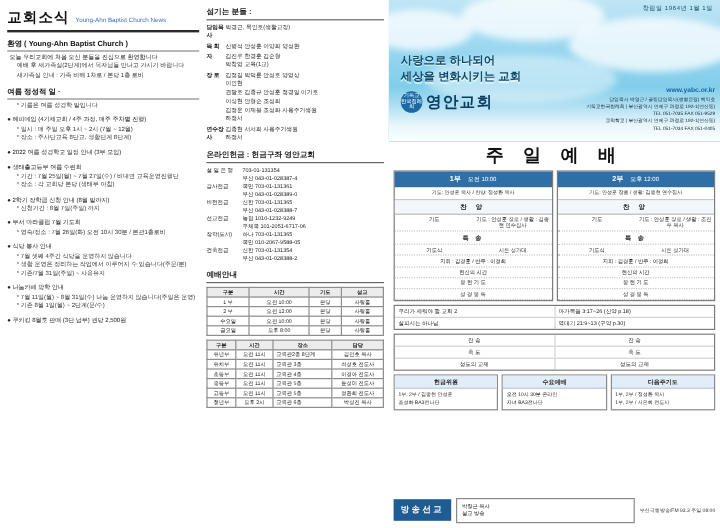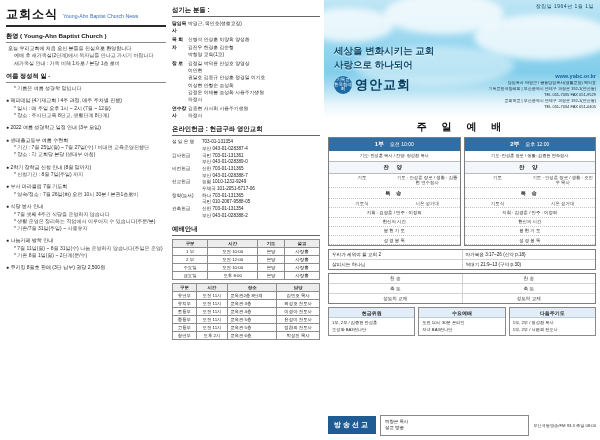--- a/index.html
+++ b/index.html
@@ -49,21 +49,21 @@
   .cloud{position:absolute;border-radius:50%;background:rgba(255,255,255,.75);filter:blur(3px);}
   .found{position:absolute;right:6px;top:3px;font-size:5px;color:#134a63;letter-spacing:.5px;}
   .dateline{position:absolute;left:6px;top:30px;font-size:7.6px;font-weight:bold;color:#123c52;}
   .slogan{position:absolute;left:10px;top:44px;font-size:9.5px;font-weight:bold;color:#0f4a6b;line-height:1.45;text-shadow:0 1px 0 rgba(255,255,255,.7);z-index:3;}
   .logo{position:absolute;left:10px;top:76px;z-index:4;display:flex;align-items:center;gap:3px;}
   .logo .mark{width:18px;height:18px;border-radius:50%;background:#1b6aa5;color:#fff;font-size:4.4px;display:flex;align-items:center;justify-content:center;text-align:center;line-height:1.1;}
   .logo .name{font-size:13px;font-weight:bold;color:#0c3c60;letter-spacing:1px;}
   .churchinfo{position:absolute;right:4px;top:72px;z-index:4;text-align:right;font-size:4px;line-height:1.5;color:#123;}
   .churchinfo .url{font-size:5.6px;font-weight:bold;color:#1763a0;}
 
-  .worship-title{text-align:center;font-size:10px;font-weight:bold;letter-spacing:6px;margin:2px 0 3px;color:#111;}
+  .worship-title{text-align:center;font-size:15px;font-weight:bold;letter-spacing:6px;margin:2px 0 3px;color:#111;}
   .two{display:flex;gap:3px;padding:0 4px;}
   .svc{flex:1;border:1px solid #7d7d7d;}
   .svc-h{background:#2f6fa8;color:#fff;font-size:6px;font-weight:bold;text-align:center;padding:2px 0;}
   .svc-h .t{font-weight:normal;font-size:5px;margin-left:4px;}
   .svc-sub{font-size:4.2px;text-align:center;padding:2px 2px;line-height:1.4;border-bottom:1px solid #bbb;}
   .order{font-size:5.4px;font-weight:bold;text-align:center;letter-spacing:3px;padding:2px 0;border-bottom:1px solid #bbb;background:#f3f7fb;}
   .ord-row{display:flex;font-size:4.4px;border-bottom:1px dotted #c6c6c6;}
   .ord-row .a{flex:1;text-align:center;padding:1.6px 1px;}
   .ord-row .b{width:48%;text-align:center;padding:1.6px 1px;color:#333;}
   .ord-row.big .a{font-weight:bold;font-size:5.2px;letter-spacing:2px;}
@@ -328,22 +328,22 @@
 
   <div class="col-right">
 
     <div class="hero">
       <div class="cloud" style="left:-20px;top:8px;width:90px;height:34px;"></div>
       <div class="cloud" style="left:60px;top:-6px;width:120px;height:40px;"></div>
       <div class="cloud" style="left:150px;top:14px;width:140px;height:46px;"></div>
       <div class="cloud" style="left:30px;top:46px;width:160px;height:40px;opacity:.6"></div>
       <div class="found">창립일 1964년  1월  1일</div>
       <div class="slogan">
+        <div>사랑으로 하나되어</div>
         <div>세상을 변화시키는 교회</div>
-        <div>사랑으로 하나되어</div>
       </div>
       <div class="logo">
         <div class="mark" style="white-space:pre-line">기독교
 한국침례회</div>
         <div class="name">영안교회</div>
       </div>
       <div class="churchinfo">
         <div class="url">www.yabc.or.kr</div>
         <div>담임목사 박영근 / 공동담임목사(생활교장) 백익호</div>
         <div>기독교한국침례회 | 부산광역시 연제구 과정로 192-1(연산동)</div>

